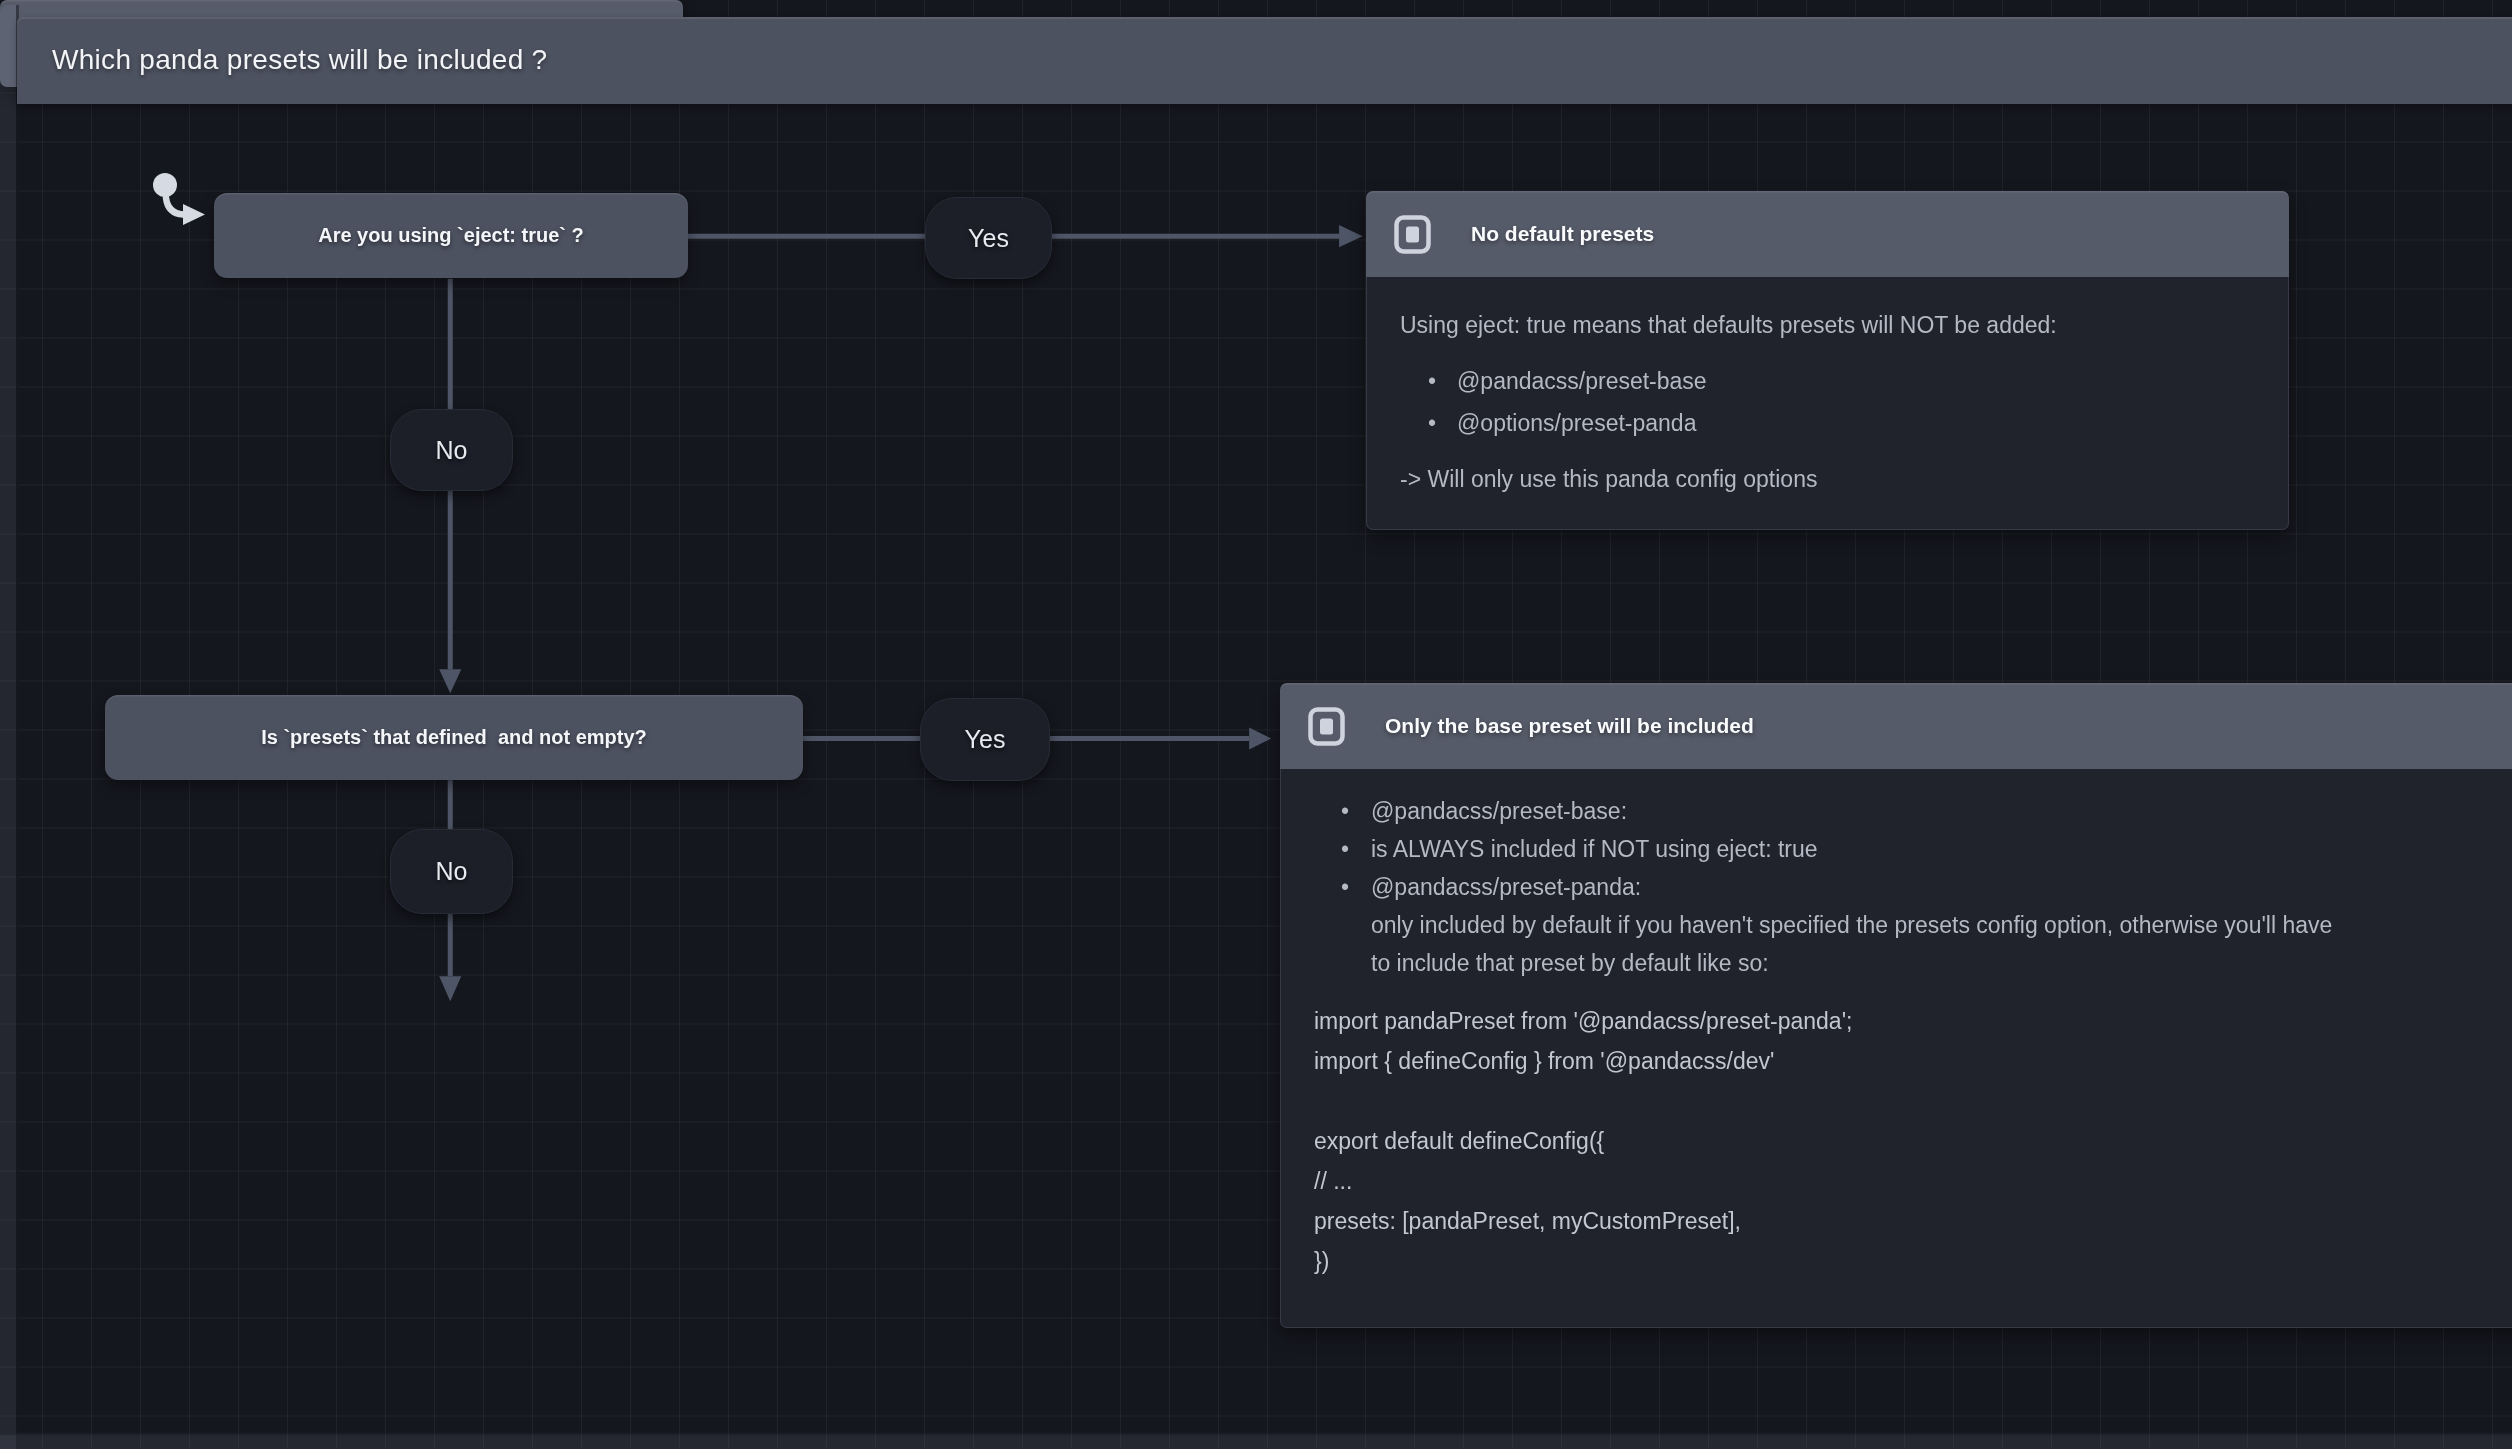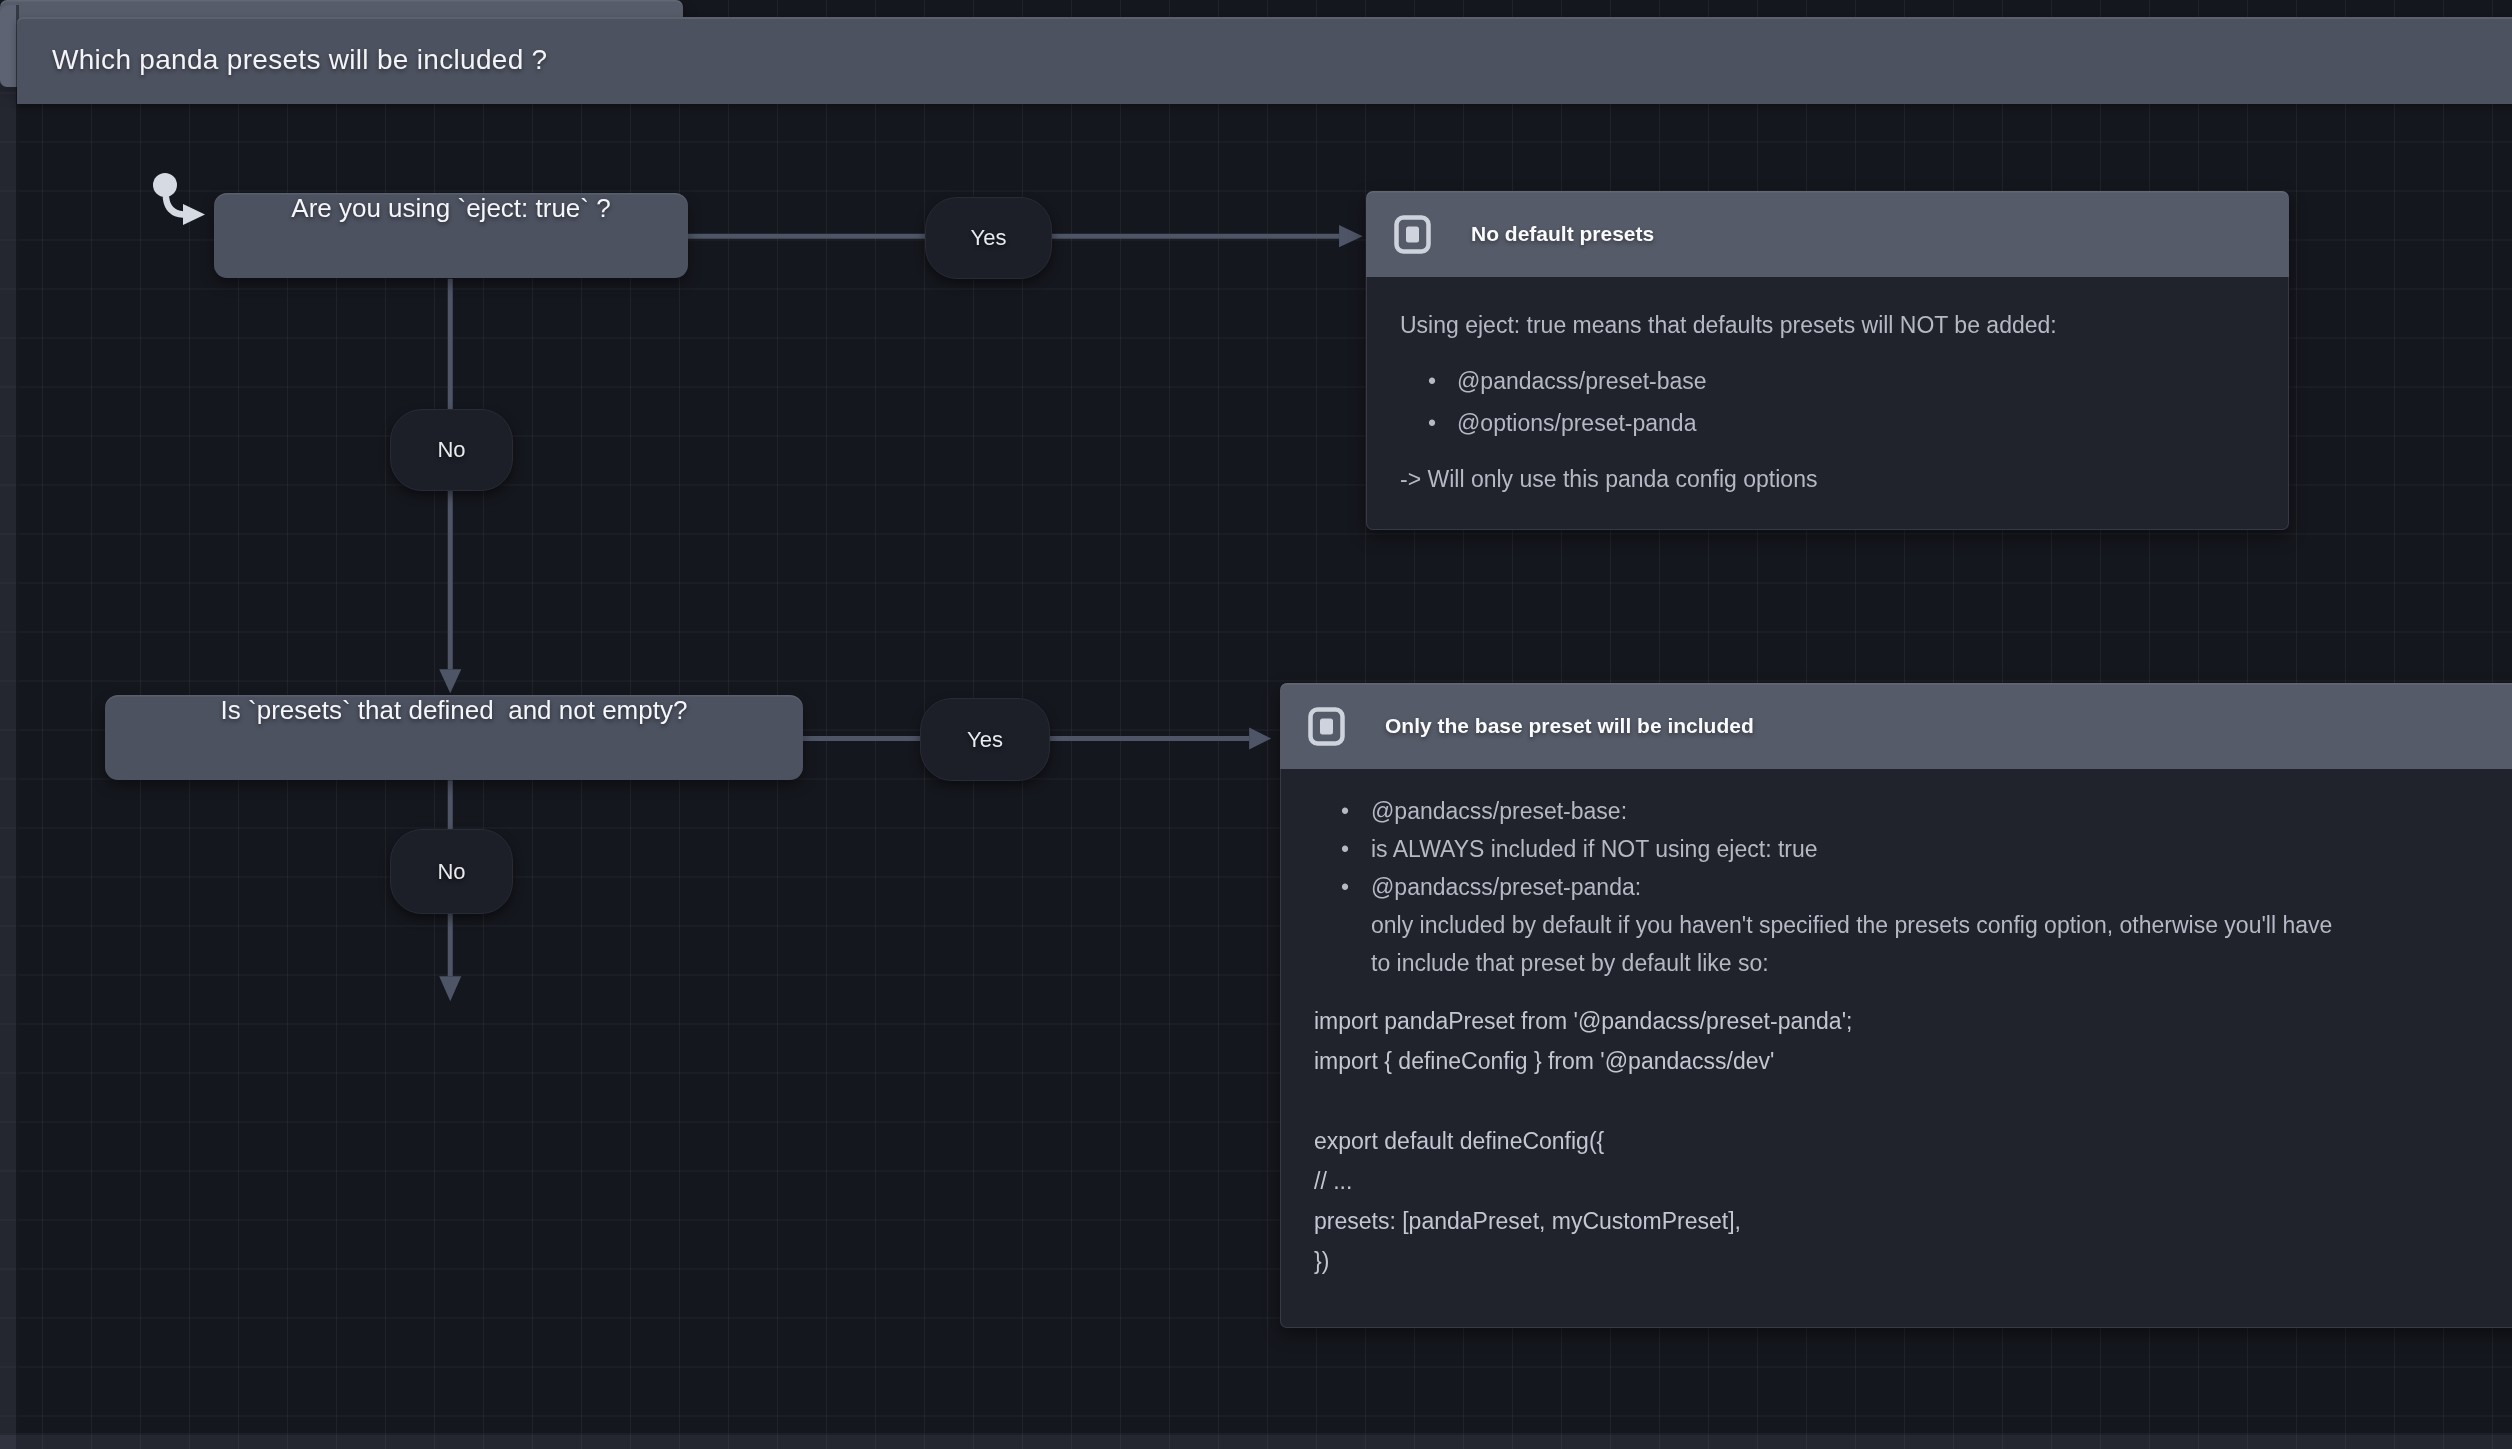--- a/index.html
+++ b/index.html
@@ -40,33 +40,33 @@
     font-size: 28px; font-weight: 500; color: #f3f4f7; letter-spacing: 0.3px;
     text-shadow: 0 2px 4.5px rgba(0,0,0,0.45);
     white-space: pre;
   }
   svg.edges { position: absolute; left: 0; top: 0; pointer-events: none; }
   .edge-line { stroke: #4e5566; stroke-width: 10; fill: none; }
   .edge-head { fill: #4e5566; stroke: none; }
 
   .qnode {
     position: absolute; background: #4d5261; border-radius: 13px;
-    display: flex; justify-content: center;
-    color: #f5f6f9; font-size: 26px; font-weight: 400; white-space: pre;
+    display: flex; align-items: center; justify-content: center;
+    color: #f5f6f9; font-size: 20px; font-weight: 700; white-space: pre;
     box-shadow: inset 0 1.5px 0 rgba(255,255,255,0.08), 0 6px 13px rgba(0,0,0,0.38);
     text-shadow: 0 2px 4.5px rgba(0,0,0,0.5);
   }
   #node1 { left: 214px; top: 193px; width: 474px; height: 85px; }
   #node2 { left: 105px; top: 695px; width: 698px; height: 85px; }
 
   .badge {
     position: absolute; background: #1c1f28; border: 1.5px solid #272b36;
     border-radius: 32px;
     display: flex; align-items: center; justify-content: center;
-    color: #e8eaef; font-size: 22px; font-weight: 500;
+    color: #e8eaef; font-size: 25px; font-weight: 500;
     box-shadow: 0 5px 11px rgba(0,0,0,0.45);
     text-shadow: 0 2px 4px rgba(0,0,0,0.6);
   }
   #badge-yes1 { left: 925px; top: 197px;  width: 125px; height: 80px; }
   #badge-no1  { left: 390px;  top: 409px;  width: 121px; height: 80px; }
   #badge-yes2 { left: 920px; top: 698px; width: 128px; height: 81px; }
   #badge-no2  { left: 390px;  top: 829px; width: 121px; height: 83px; }
 
   .result-box { position: absolute; border-radius: 7px; box-shadow: 0 7px 17px rgba(0,0,0,0.42); }
   .result-header {

